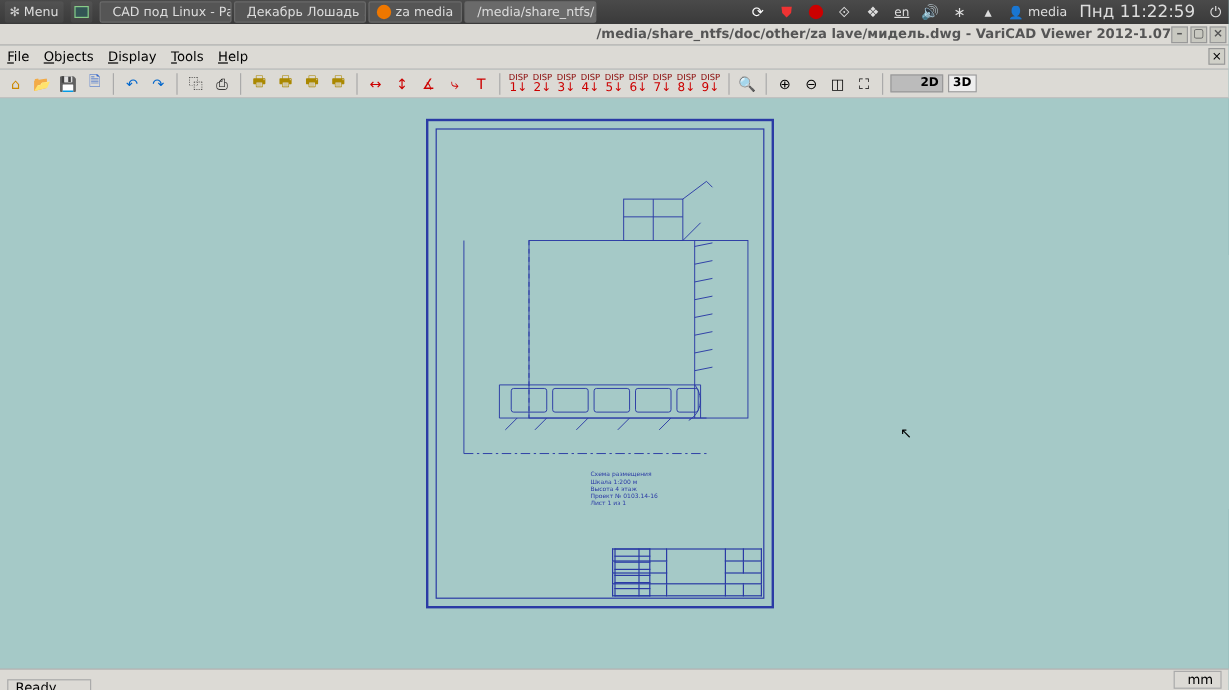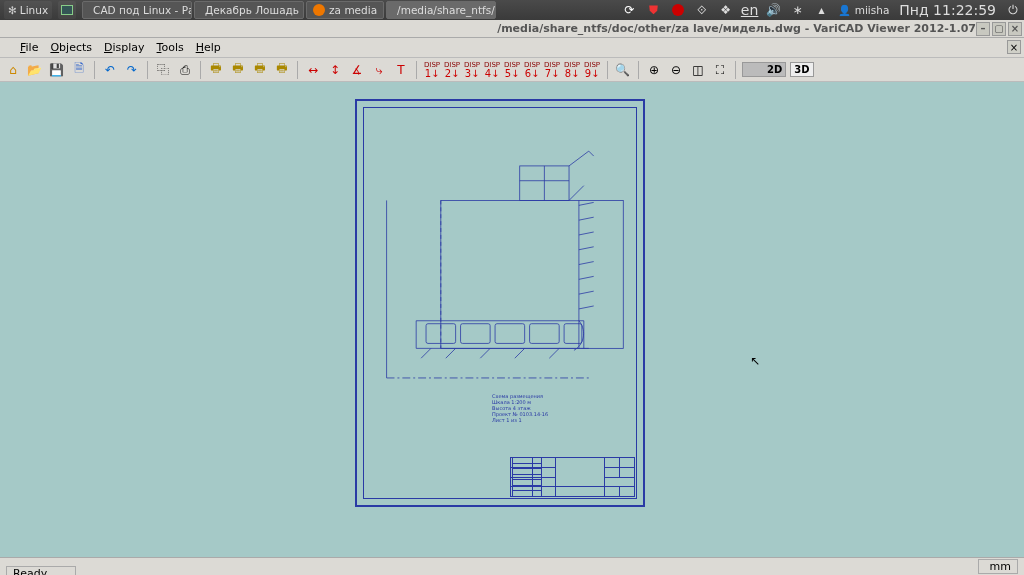--- a/index.html
+++ b/index.html
@@ -17,21 +17,21 @@
   .opera-ic{background:#c00;border-radius:50%;}
   .ff-ic{background:#e70;border-radius:50%;}
   .term-ic{background:#3b6ea5;}
   .gear{color:#ccc;}
   
   .title-bar { height:18px; background:#dcdad5; border-bottom:1px solid #aaa; display:flex; align-items:center; font-size:11px; font-weight:bold; color:#555;}
   .title-bar .title { flex:1; text-align:right; }
   .title-bar .winbtns{display:flex; gap:2px; padding-right:2px;}
   .title-bar .winbtn{width:14px;height:14px;border:1px solid #999;background:#c8c8c0;display:flex;align-items:center;justify-content:center;font-size:10px;cursor:pointer;}
   
-  .menu-bar{height:20px;background:#dcdad5;display:flex;align-items:center;padding:0 20px;gap:12px;border-bottom:1px solid #bbb;position:relative;}
+  .menu-bar{height:20px;background:#dcdad5;display:flex;align-items:center;padding:0 6px;gap:12px;border-bottom:1px solid #bbb;position:relative;}
   .menu-bar span{cursor:pointer;}
   .menu-bar span u{text-decoration:underline;}
   .menu-bar .closebox{position:absolute; right:3px; top:2px; width:14px;height:14px;border:1px solid #999;background:#d0d0c8;display:flex;align-items:center;justify-content:center;font-size:10px;cursor:pointer;}
   
   .toolbar{height:24px;background:#dcdad5;display:flex;align-items:center;padding:0 4px;gap:4px;border-bottom:1px solid #bbb;}
   .tool{width:18px;height:18px;border:1px solid transparent;display:flex;align-items:center;justify-content:center;cursor:pointer;font-size:12px;}
   .sep{width:1px;height:18px;background:#aaa;margin:0 2px;}
   .disp{font-size:7px;line-height:7px;color:#800;display:flex;flex-direction:column;align-items:center;width:18px;gap:1px;cursor:pointer;text-align:right;}
   .disp .arr{font-size:10px;line-height:8px;}
   .viewbtn{font-size:10px;font-weight:bold;border:1px solid #999;padding:1px 3px;background:#eee;cursor:pointer;}
@@ -58,21 +58,21 @@
   .status-bar{height:18px;background:#dcdad5;border-top:1px solid #aaa;display:flex;align-items:center;padding:0 6px;font-size:11px;}
   .status-bar .fill{flex:1;}
   .status-bar .cell{border:1px solid #aaa;padding:0 6px;height:15px;display:flex;align-items:center;}
 </style>
 </head>
 <body>
 
 <div class="os-panel">
   <div class="tb">
     <span class="gear">✻</span>
-    <span>Linux</span>
+    <span>Menu</span>
   </div>
   <div class="tb small">
       <span style="width:12px;height:10px;border:1px solid #8c8;background:#355"></span>
     </div>
   <div id="taskbtns" style="display:flex;gap:2px;">
       <div class="taskbtn">
         <span class="ic opera-ic"></span>
         <span>CAD под Linux - Ра…</span>
       </div>
       <div class="taskbtn">
@@ -90,27 +90,27 @@
     </div>
   <div class="spacer"></div>
   <div class="tray">
     <span class="tray-icon" style="color:#fff;">⟳</span>
     <span class="tray-icon" style="color:#e33;">⛊</span>
     <span class="tray-icon">
         <span class="opera-ic" style="width:12px;height:12px;display:inline-block;"></span>
       </span>
     <span class="tray-icon">⟐</span>
     <span class="tray-icon">❖</span>
-    <span class="tray-icon" style="font-size:14px;text-decoration:underline;">en</span>
+    <span class="tray-icon" style="font-size:10px;text-decoration:underline;">en</span>
     <span class="tray-icon">🔊</span>
     <span class="tray-icon">∗</span>
     <span class="tray-icon">▴</span>
     <span style="display:flex;align-items:center;gap:3px;font-size:10.5px;">
         <span>👤</span>
-        <span>miisha</span>
+        <span>media</span>
       </span>
     <span style="font-size:14px;">Пнд 11:22:59</span>
     <span class="tray-icon">⏻</span>
   </div>
 </div>
 
 <div class="title-bar">
   <div class="title">/media/share_ntfs/doc/other/za lave/мидель.dwg - VariCAD Viewer 2012-1.07</div>
   <div class="winbtns">
     <div class="winbtn">–</div>

